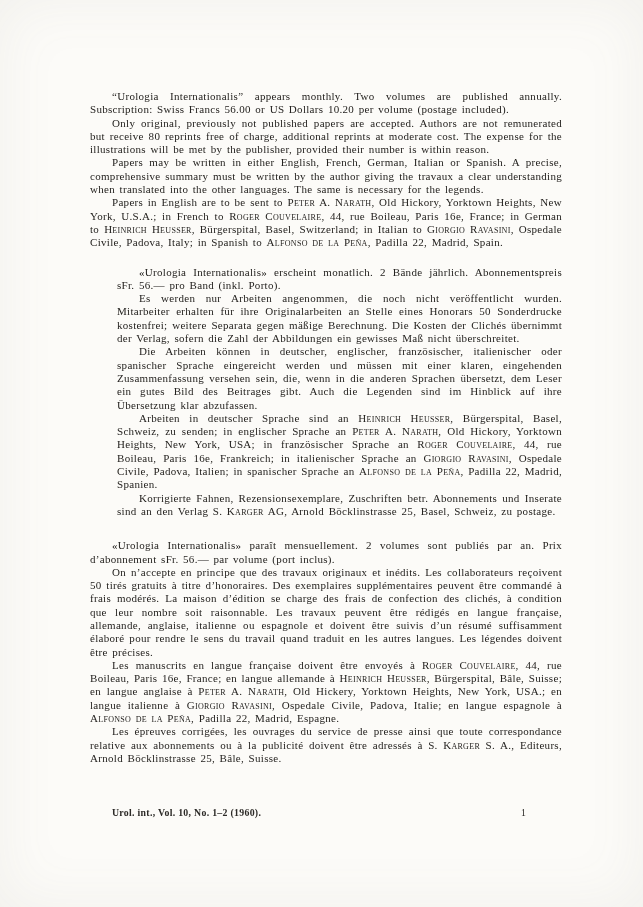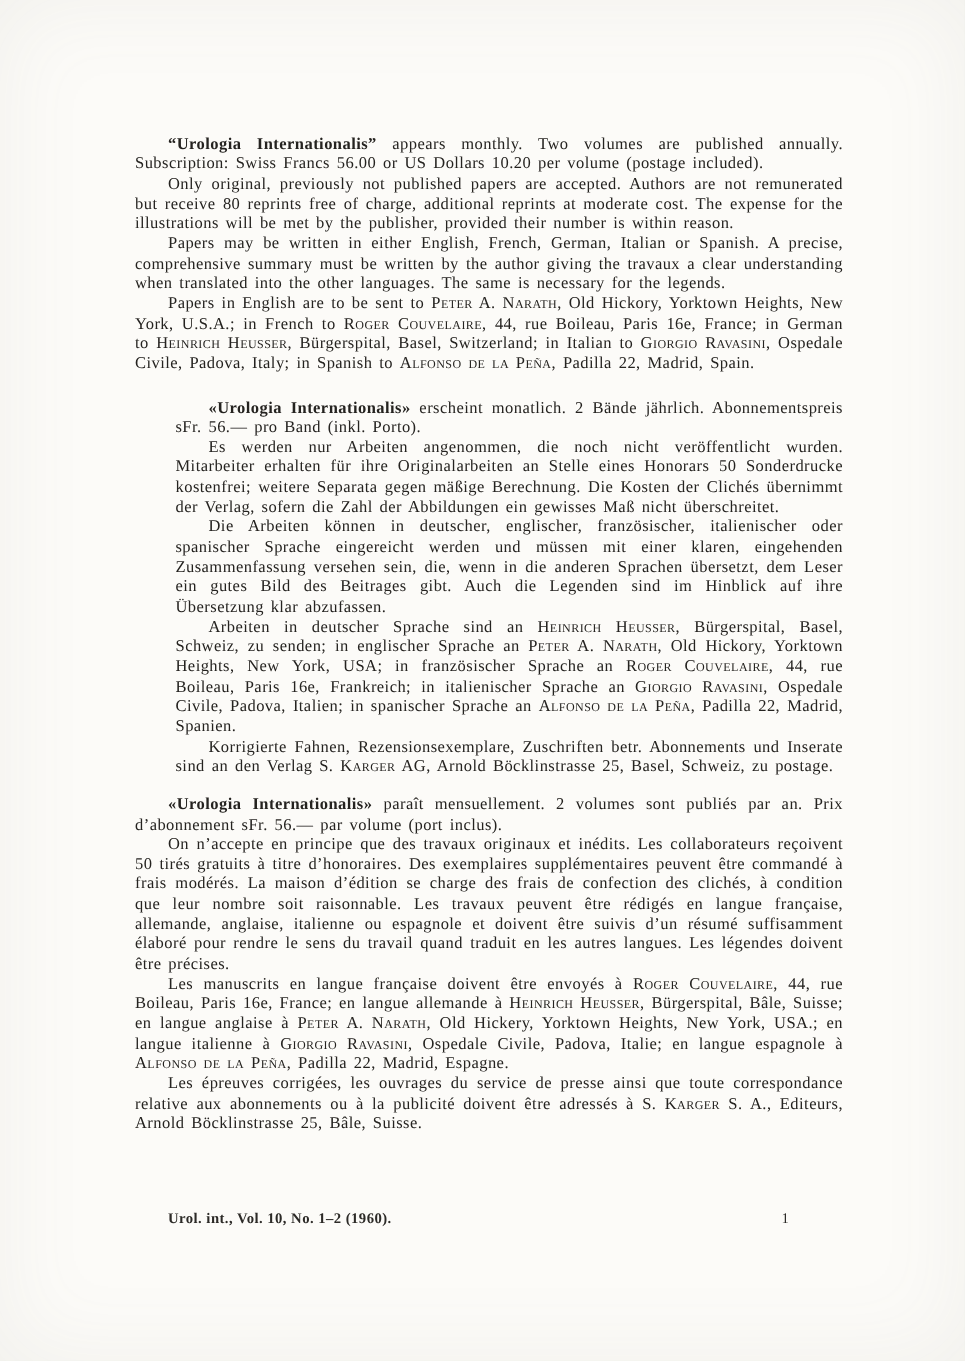--- a/index.html
+++ b/index.html
@@ -25,22 +25,22 @@
     margin: 0;
     text-indent: 22px;
     text-align: justify;
     font-size: 11px;
     line-height: 13.3px;
     letter-spacing: 0.3px;
     word-spacing: 1.5px;
   }
   section.sect { margin: 0; }
   #section-german { margin-top: 16px; margin-left: 27px; }
-  #section-french { margin-top: 12px; }
-  .b { font-weight: bold; }
+  #section-french { margin-top: 21px; }
+  .b { font-weight: normal; }
   .sc { font-variant: small-caps; }
   .footer {
     position: absolute;
     left: 90px; top: 807px;
     width: 472px;
     font-size: 9.8px;
     letter-spacing: 0.3px;
     color: #2c2a27;
   }
   .footer .cite { position: absolute; left: 22px; top: 0; white-space: nowrap; font-weight: bold; }

